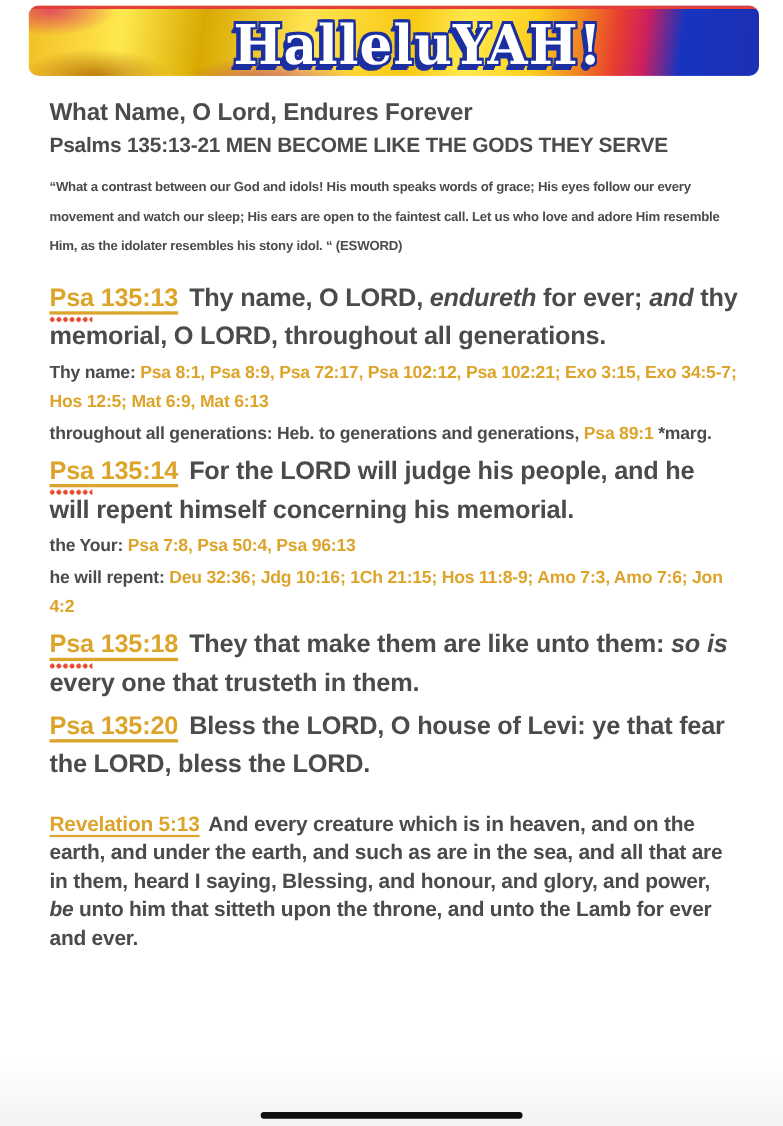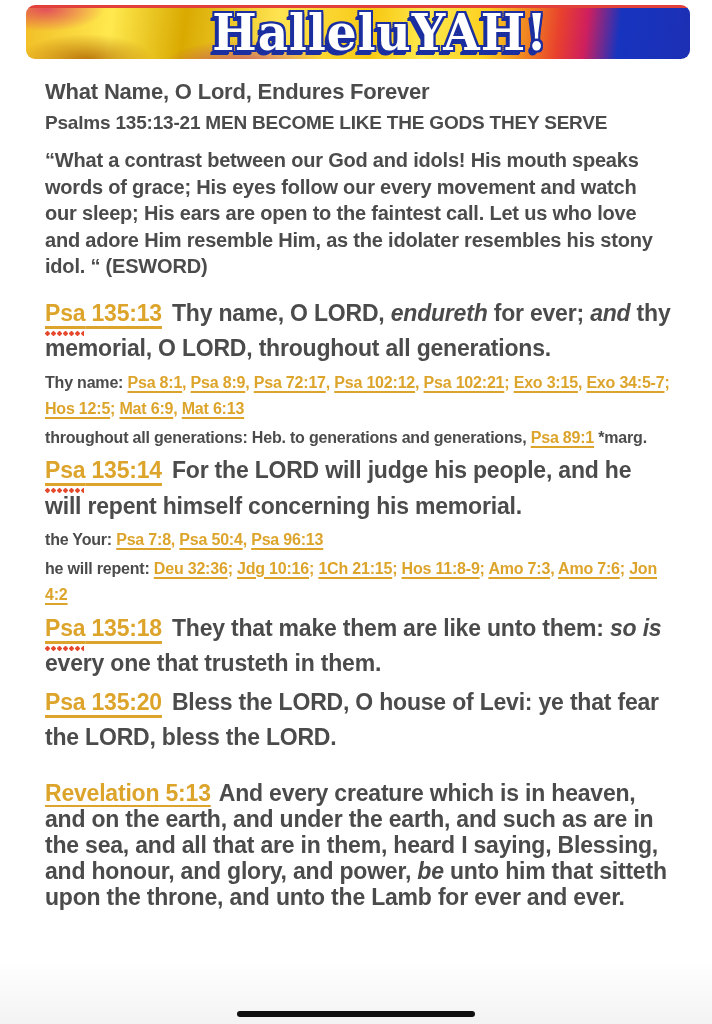--- a/index.html
+++ b/index.html
@@ -1,57 +1,57 @@
 <!DOCTYPE html>
 <html style="--gold: #dda42b; --dark: #4b4b4b; --red: #e64a2e;"><head>
 <meta charset="utf-8">
 <style>
   html,body{margin:0;padding:0;}
   body{background:#e9e9e9;font-family:"Liberation Sans",sans-serif;}
   .screen{position:relative;width:712px;height:1024px;margin:0 auto;overflow:hidden;
           background:linear-gradient(#ffffff 94%,#f3f3f3 100%);}
 
   
-  .banner{position:relative;margin:5px 22px 0 26px;height:54px;border-radius:9px;
-    display:flex;align-items:flex-start;justify-content:center;
+  .banner{position:relative;margin:5px 22px 0 26px;height:64px;border-radius:9px;
+    display:flex;align-items:flex-end;justify-content:center;
     background:
       linear-gradient(180deg,#e2403a 0px,#e2403a 3px,rgba(0,0,0,0) 3px),
       radial-gradient(ellipse 110px 42px at 9% 102%, rgba(176,100,0,.85), rgba(176,100,0,0) 62%),
       radial-gradient(ellipse 140px 46px at 33% 115%, rgba(182,40,120,.75), rgba(182,40,120,0) 60%),
       radial-gradient(ellipse 90px 34px at 3% 8%, rgba(215,0,120,.6), rgba(215,0,120,0) 65%),
       linear-gradient(97deg,#f2be26 0%,#ffe94e 13%,#d9a900 24%,#ffe451 38%,#f7c812 52%,
                       #ffe94e 60%,#fccf1e 69%,#ef7b22 76%,#e8402e 80%,#cf1f5e 84%,
                       #1734bf 89%,#1c2fb4 100%); padding-left: 44px;}
   .banner-text{font-family:"DejaVu Serif",serif;font-weight:bold;font-size:47px;
     color:#ffffff;letter-spacing:1px;transform:scaleY(1.06);
     text-shadow:2px 0 0 #1b2fa0,-2px 0 0 #1b2fa0,0 2px 0 #1b2fa0,0 -2px 0 #1b2fa0,
       2px 2px 0 #1b2fa0,-2px 2px 0 #1b2fa0,2px -2px 0 #1b2fa0,-2px -2px 0 #1b2fa0,
       -4px 5px 0 #1b2fa0,-3px 4px 0 #1b2fa0;}
 
   
   .content{padding:12px 40px 0 45px;color:var(--dark,#4b4b4b);font-weight:700;letter-spacing:-0.2px;}
   h1.title{font-size:22px;line-height:26px;margin:8px 0 5px;}
   h2.subtitle{font-size:19px;line-height:25px;margin:0 0 12px;}
-  p.quote{font-size:20px;line-height:26.5px;margin:12px 0 16px;}
+  p.quote{font-size:12px;line-height:26.5px;margin:12px 0 16px;}
 
   p.verse{font-size:23px;line-height:35.5px;margin:2px 0 3px;}
   a.vlink{color:var(--gold,#dda42b);text-decoration:underline;
     text-decoration-thickness:2.5px;text-underline-offset:5px;margin-right:10px;}
   .dotted{position:relative;}
   .dotted::after{content:"";position:absolute;left:0;right:1px;bottom:-10px;height:5px;
     background-image:radial-gradient(circle at 2.5px 2.5px,var(--red,#e64a2e) 2px,rgba(0,0,0,0) 2.4px);
     background-size:6px 5px;background-repeat:repeat-x;}
 
   p.refs{font-size:16px;line-height:26.5px;margin:0 0 2px;}
-  a.rlink{color:var(--gold,#dda42b);text-decoration:underline;
+  a.rlink{color:var(--gold,#dda42b);
     text-decoration-thickness:2px;text-underline-offset:3px;}
   .sep{color:var(--gold,#dda42b);}
   .label,.plain{color:var(--dark,#4b4b4b);}
 
-  .footer-verse{font-size:23px;line-height:26px;margin:24px 0 0;}
+  .footer-verse{font-size:19px;line-height:26px;margin:24px 0 0;}
   a.flink{color:var(--gold,#dda42b);text-decoration:underline;
     text-decoration-thickness:2px;text-underline-offset:4px;margin-right:8px;}
 
   em{font-style:italic;}
   a{cursor:pointer;}
 
   .home-indicator{position:absolute;left:237px;bottom:7px;width:238px;height:6px;
     border-radius:3px;background:#101010;}
 </style>
 </head>

